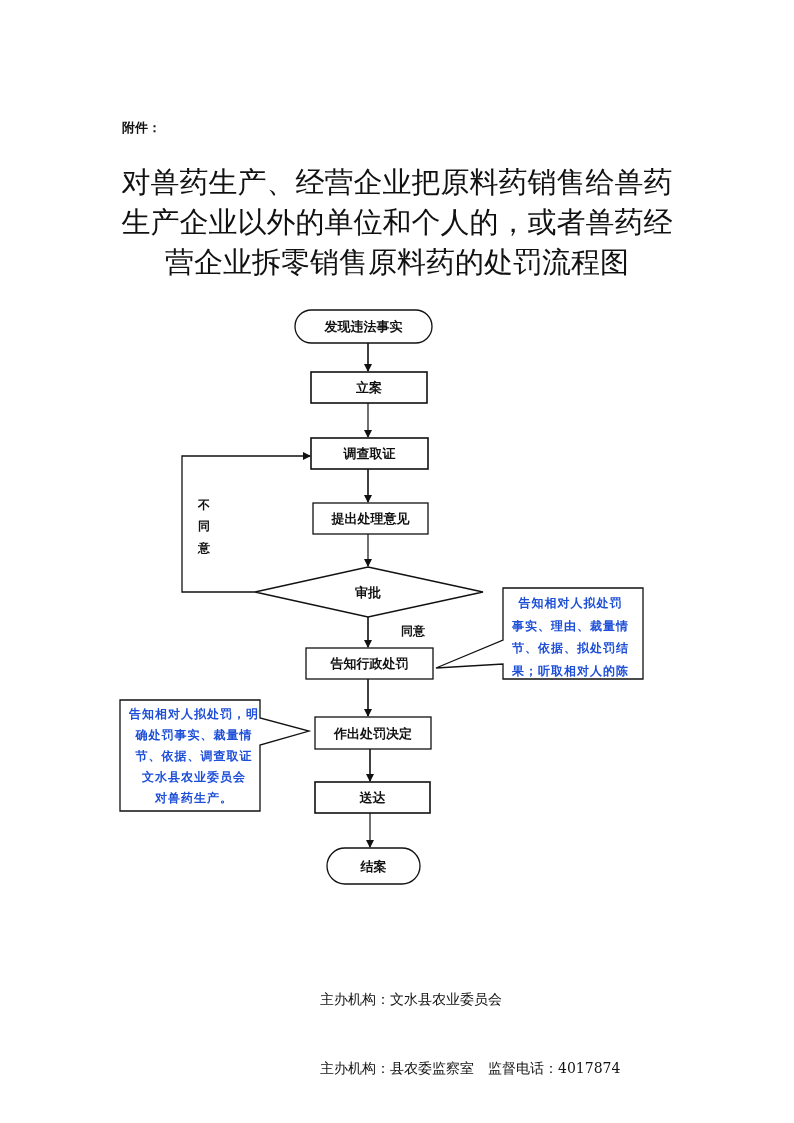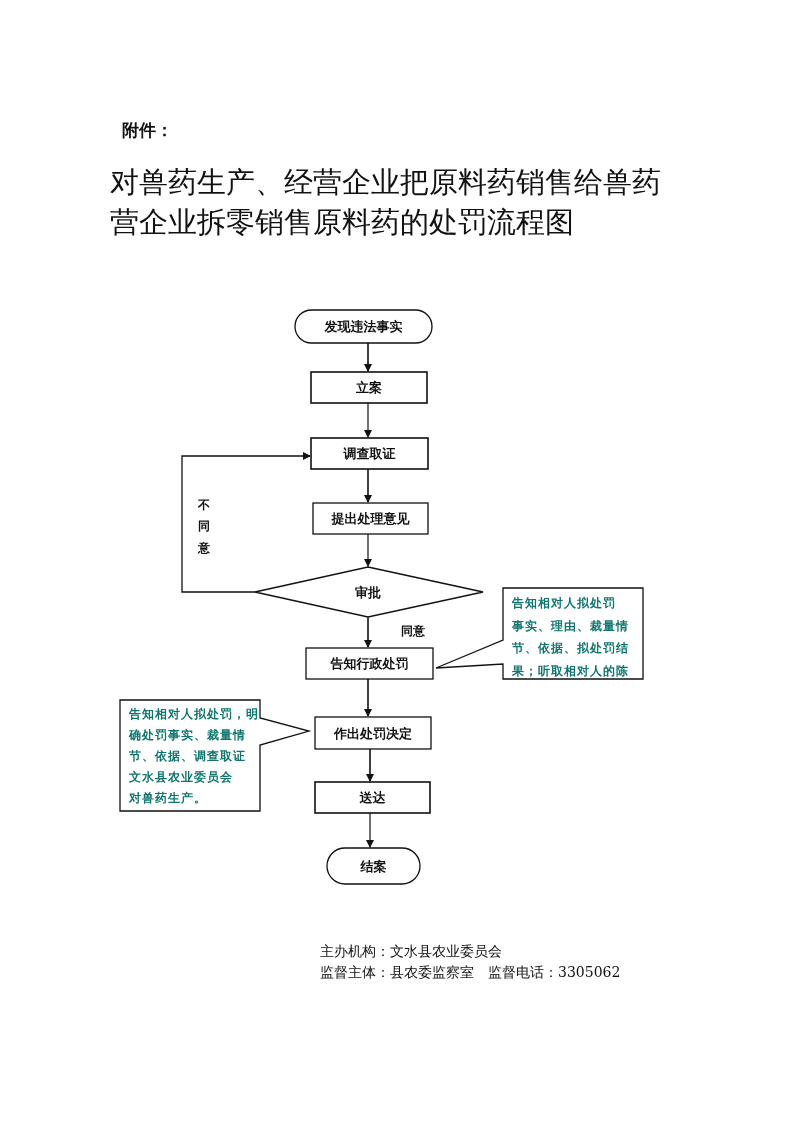--- a/index.html
+++ b/index.html
@@ -1,37 +1,38 @@
 <!DOCTYPE html>
 <html><head>
 <meta charset="utf-8">
 <style>
   html, body { margin: 0; padding: 0; background: #ffffff; }
   body { width: 794px; height: 1123px; position: relative; overflow: hidden;
          font-family: "DejaVu Sans", "Liberation Sans", sans-serif; color: #111; }
   .abs { position: absolute; }
-  #attachment { left: 122px; top: 119px; font-size: 17px; font-weight: bold; letter-spacing: 0px; }
-  #title { left: 110px; top: 162px; width: 574px; text-align: left;
+  #attachment { left: 122px; top: 119px; font-size: 13px; font-weight: bold; letter-spacing: 0px; }
+  #title { left: 110px; top: 162px; width: 574px; text-align: center;
            font-size: 29px; line-height: 40px; font-weight: normal; color: #111; }
   #title div { white-space: nowrap; }
   svg#flow { position: absolute; left: 0; top: 0; width: 794px; height: 1123px; }
   .node-text { font-size: 13px; fill: #111; font-weight: bold; }
   .side-label { font-size: 12px; fill: #111; font-weight: bold; }
   .callout-text { position: absolute; font-size: 12px; line-height: 22.5px; font-weight: bold;
-                  color: #0f766e; letter-spacing: 1px; }
+                  color: #1d4ed8; letter-spacing: 1px; text-align: center; }
   #footer { left: 320px; top: 941px; font-size: 14px; line-height: 21px; font-family: "DejaVu Serif", "Liberation Serif", serif; }
-  #footer div { white-space: nowrap; }
+  #footer div { white-space: nowrap; margin-top: 48px; }
 </style>
 </head>
 <body>
 
 <div id="attachment" class="abs">附件：</div>
 
 <div id="title" class="abs">
   <div>对兽药生产、经营企业把原料药销售给兽药</div>
+  <div>生产企业以外的单位和个人的，或者兽药经</div>
   <div>营企业拆零销售原料药的处罚流程图</div>
 </div>
 
 <svg id="flow" viewBox="0 0 794 1123" xmlns="http://www.w3.org/2000/svg">
   <defs>
     <marker id="arrow" markerWidth="8" markerHeight="8" refX="7" refY="4" orient="auto" markerUnits="userSpaceOnUse">
       <path d="M0,0 L8,4 L0,8 Z" fill="#111"></path>
     </marker>
   </defs>
 
@@ -117,15 +118,15 @@
   <div>告知相对人拟处罚，明</div>
   <div>确处罚事实、裁量情</div>
   <div>节、依据、调查取证</div>
   <div>文水县农业委员会</div>
   <div>对兽药生产。</div>
 </div>
 
 <div id="footer" class="abs">
   <div>主办机构：文水县农业委员会</div>
   <div>
-    <span>监督主体：县农委监察室</span><span style="display:inline-block;width:14px;"></span><span>监督电话：</span><span>3305062</span>
+    <span>主办机构：县农委监察室</span><span style="display:inline-block;width:14px;"></span><span>监督电话：</span><span>4017874</span>
   </div>
 </div>
 
 </body></html>

